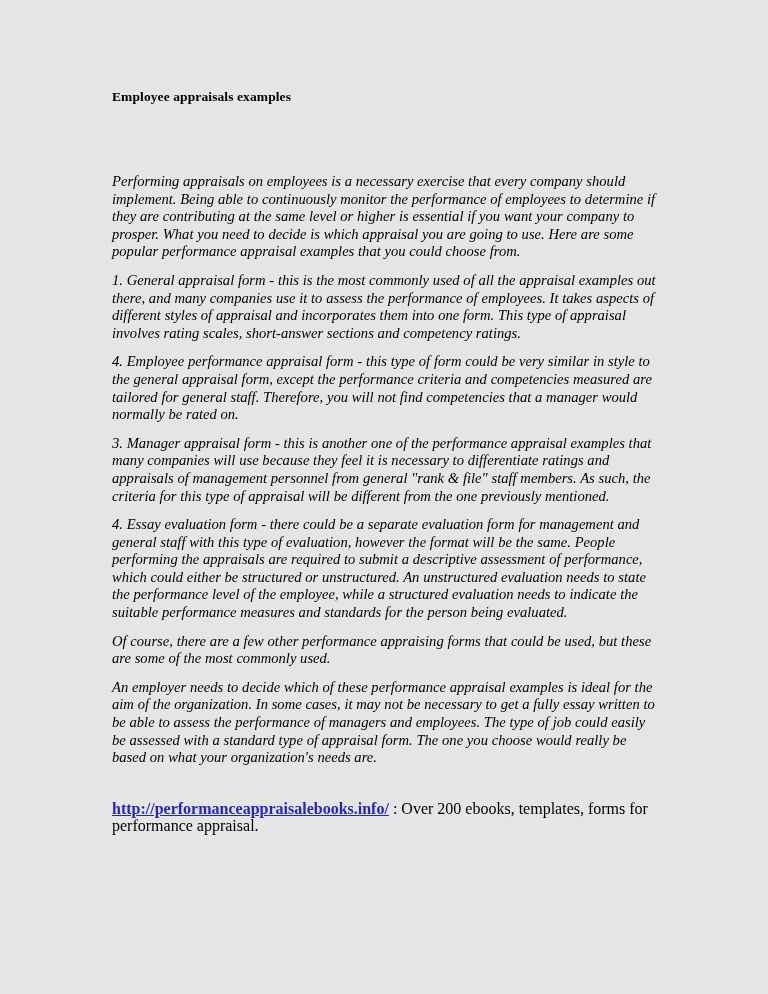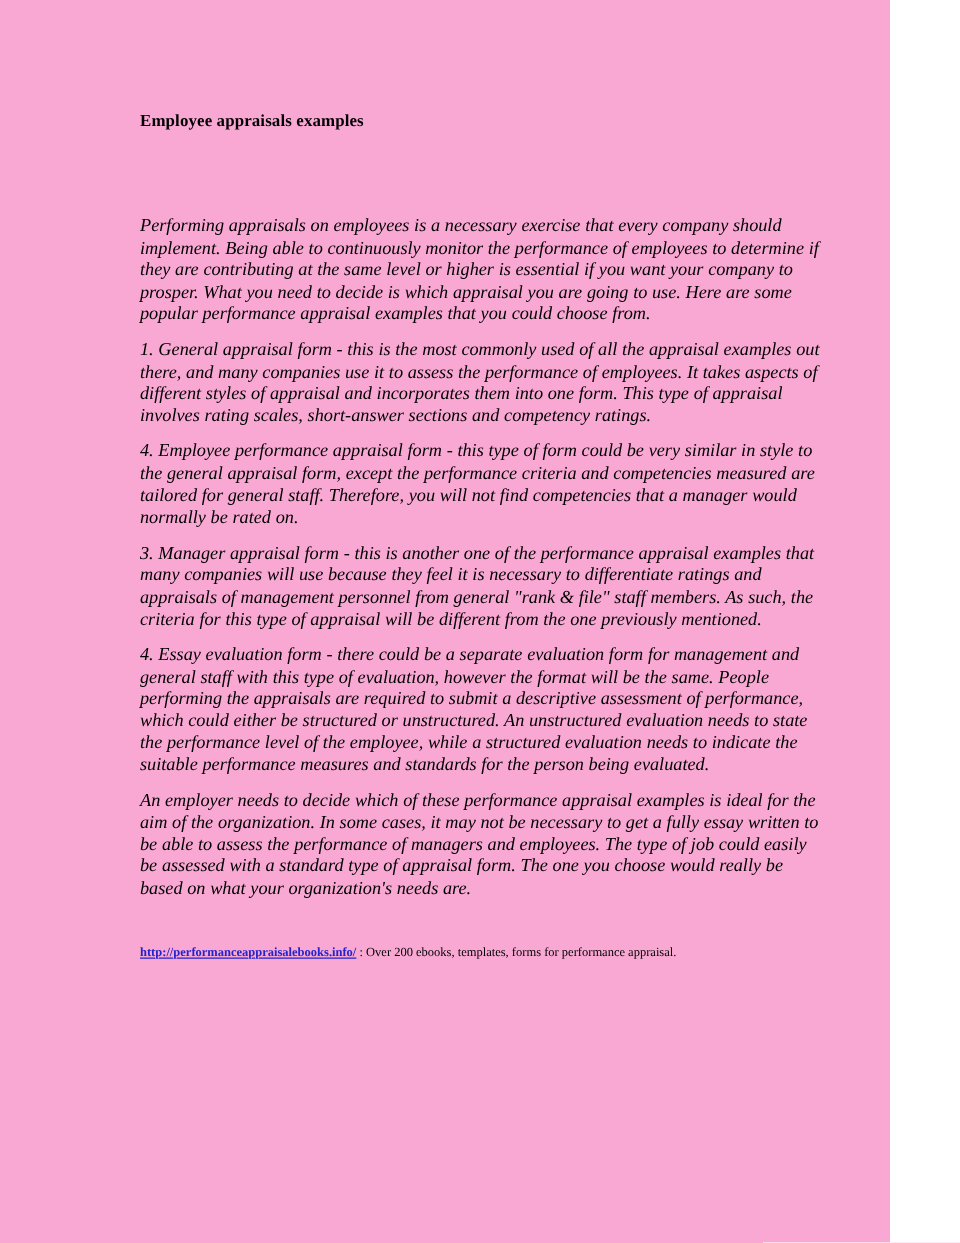--- a/index.html
+++ b/index.html
@@ -9,23 +9,23 @@
   }
   body {
     width: 768px;
     height: 994px;
     font-family: "Liberation Serif", "DejaVu Serif", serif;
     color: #000000;
     -webkit-font-smoothing: antialiased;
   }
   .page {
     position: relative;
-    width: 712px;
+    width: 768px;
     height: 994px;
-    background: #f9a8d4;
+    background: #e5e5e5;
     box-sizing: border-box;
     padding: 88px 110px 0 112px;
   }
   .doc-title {
     font-size: 13.5px;
     font-weight: bold;
     line-height: 17px;
     margin: 0;
     letter-spacing: 0.1px;
   }
@@ -44,21 +44,21 @@
     word-spacing: 0.1px;
   }
   .para:last-child {
     margin-bottom: 0;
   }
   .footer-block {
     margin-top: 33px;
     width: 546px;
   }
   .footer-para {
-    font-size: 10px;
+    font-size: 16px;
     line-height: 17.6px;
     margin: 0;
   }
   .doc-link {
     color: #2323cc;
     font-weight: bold;
     text-decoration: underline;
     cursor: pointer;
   }
 </style>
@@ -70,20 +70,21 @@
   <h1 class="doc-title">Employee appraisals examples</h1>
 
   <div class="spacer-after-title"></div>
 
   <div class="body-block">
     <p class="para">Performing appraisals on employees is a necessary exercise that every company should implement. Being able to continuously monitor the performance of employees to determine if they are contributing at the same level or higher is essential if you want your company to prosper. What you need to decide is which appraisal you are going to use. Here are some popular performance appraisal examples that you could choose from.</p>
     <p class="para">1. General appraisal form - this is the most commonly used of all the appraisal examples out there, and many companies use it to assess the performance of employees. It takes aspects of different styles of appraisal and incorporates them into one form. This type of appraisal involves rating scales, short-answer sections and competency ratings.</p>
     <p class="para">4. Employee performance appraisal form - this type of form could be very similar in style to the general appraisal form, except the performance criteria and competencies measured are tailored for general staff. Therefore, you will not find competencies that a manager would normally be rated on.</p>
     <p class="para">3. Manager appraisal form - this is another one of the performance appraisal examples that many companies will use because they feel it is necessary to differentiate ratings and appraisals of management personnel from general "rank &amp; file" staff members. As such, the criteria for this type of appraisal will be different from the one previously mentioned.</p>
     <p class="para">4. Essay evaluation form - there could be a separate evaluation form for management and general staff with this type of evaluation, however the format will be the same. People performing the appraisals are required to submit a descriptive assessment of performance, which could either be structured or unstructured. An unstructured evaluation needs to state the performance level of the employee, while a structured evaluation needs to indicate the suitable performance measures and standards for the person being evaluated.</p>
+    <p class="para">Of course, there are a few other performance appraising forms that could be used, but these are some of the most commonly used.</p>
     <p class="para">An employer needs to decide which of these performance appraisal examples is ideal for the aim of the organization. In some cases, it may not be necessary to get a fully essay written to be able to assess the performance of managers and employees. The type of job could easily be assessed with a standard type of appraisal form. The one you choose would really be based on what your organization's needs are.</p>
   </div>
 
   <div class="footer-block">
     <p class="footer-para"><a class="doc-link" href="#">http://performanceappraisalebooks.info/</a><span> : Over 200 ebooks, templates, forms for performance appraisal.</span></p>
   </div>
 
 </div>
 
 </body></html>

